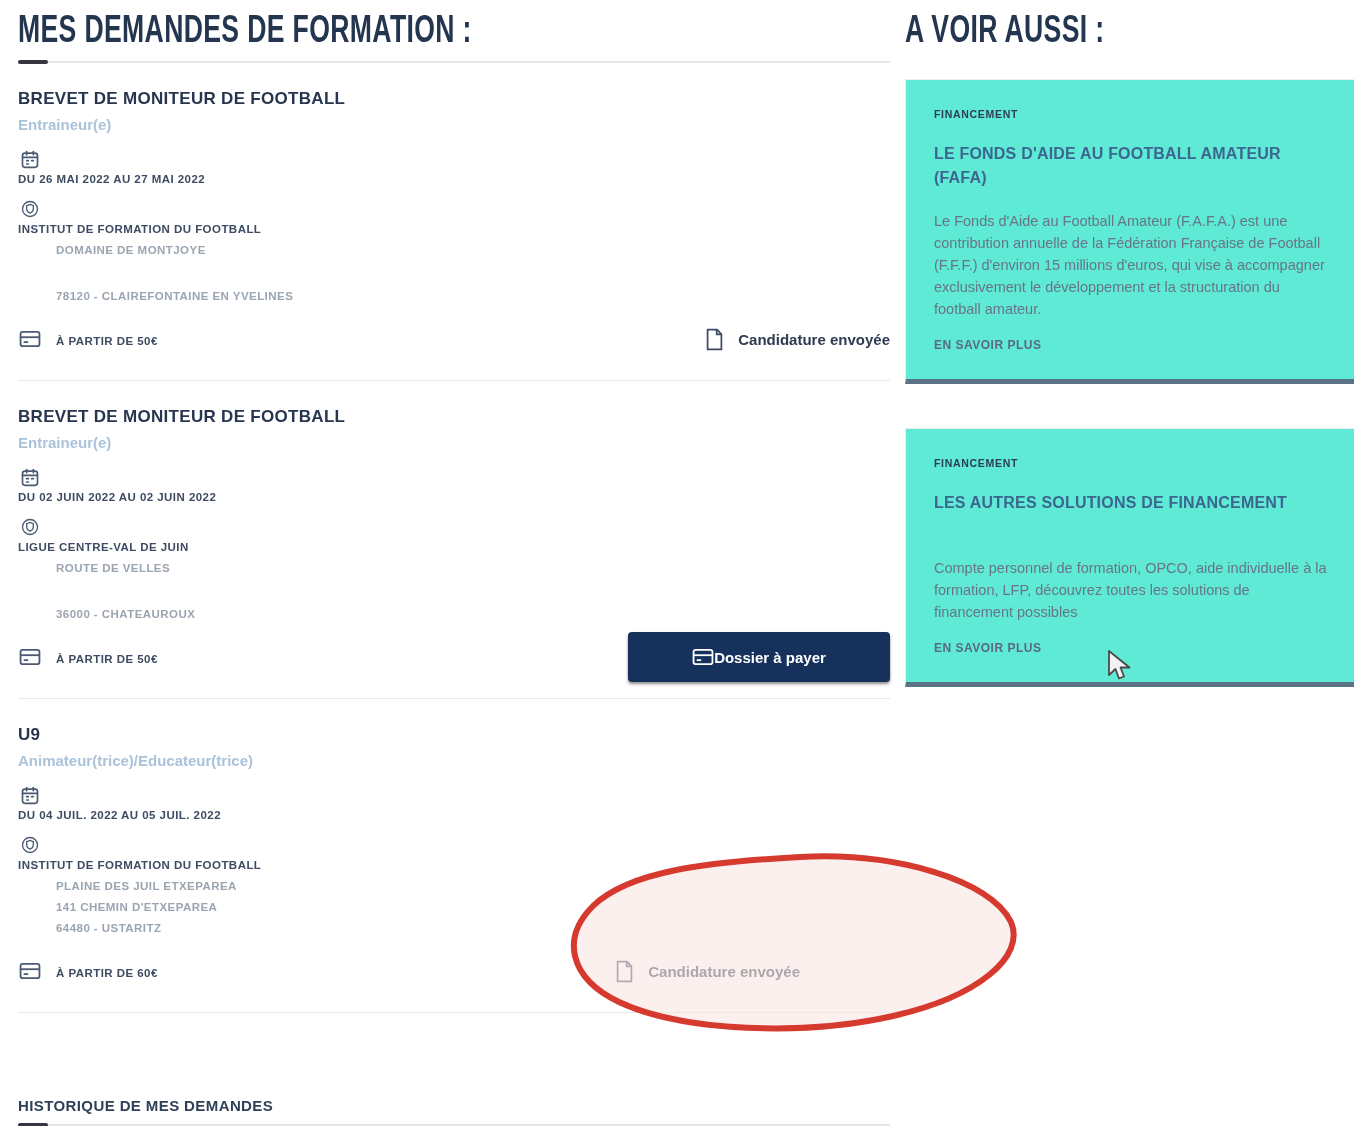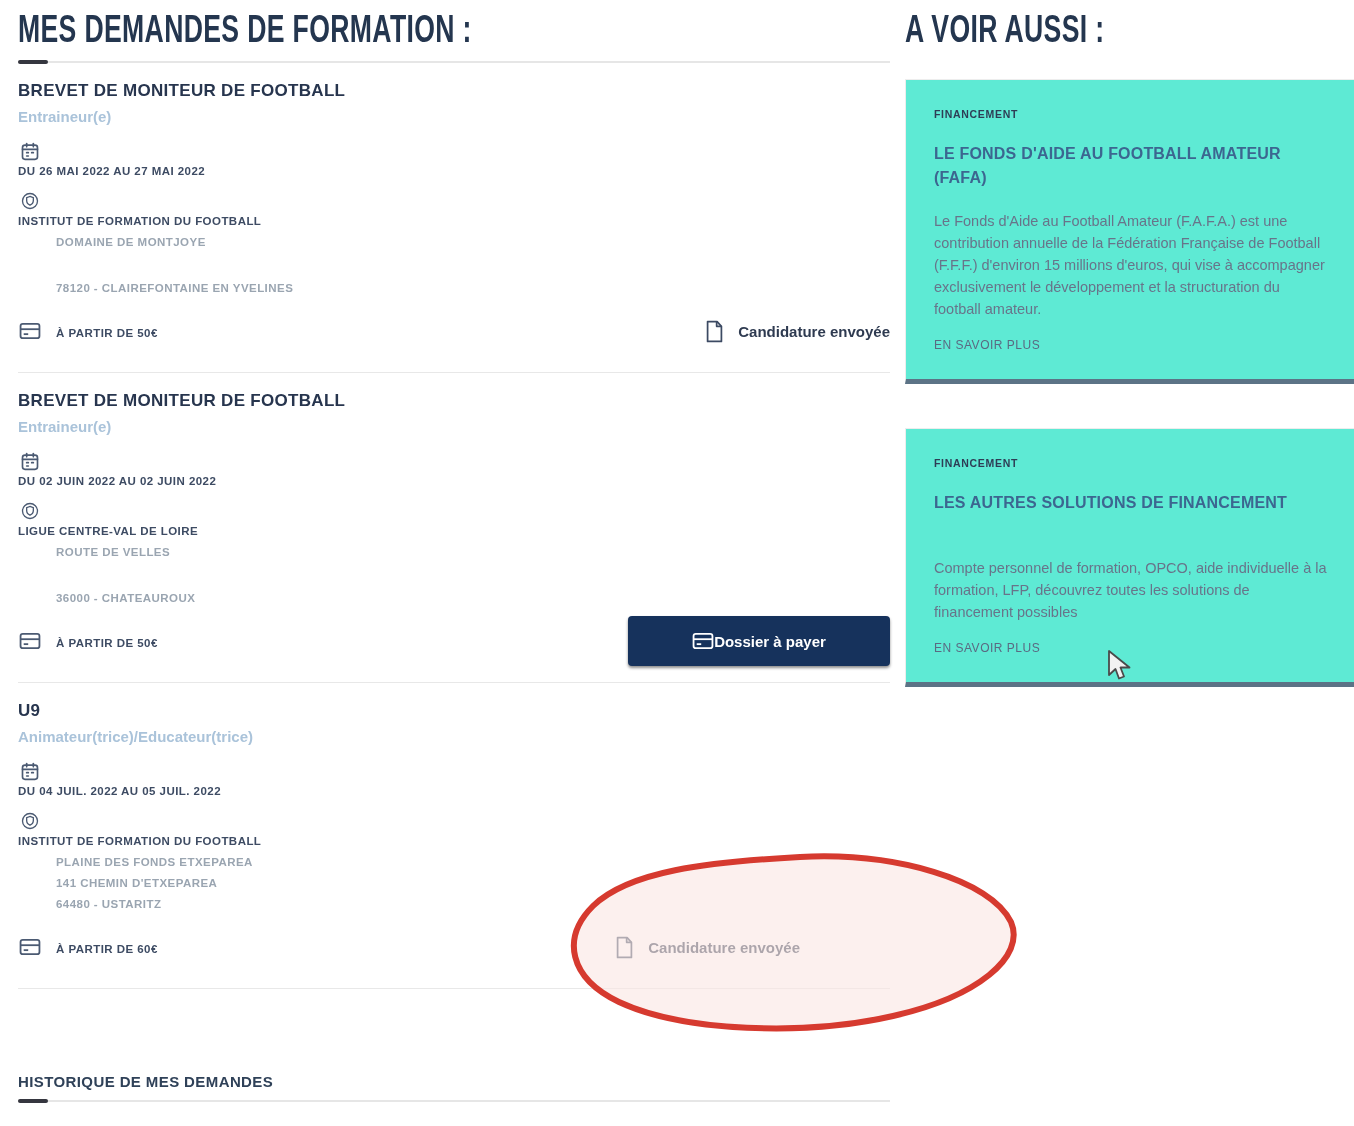--- a/index.html
+++ b/index.html
@@ -9,21 +9,21 @@
   .sidebar  { position:absolute; left:905px; top:8px; width:451px; }
 
   
   .big-title { font-size:38px; font-weight:800; color:#24364f; white-space:nowrap; }
   .big-title .condense { display:inline-block; transform:scaleX(0.70); transform-origin:0 50%; letter-spacing:0.5px; }
 
   .sub-head { margin-top:24px; font-size:15px; font-weight:700; color:#2f4158; letter-spacing:.4px; }
   .divider { margin-top:10px; height:2px; background:#e6e6e6; position:relative; }
   .divider::before { content:""; position:absolute; left:0; top:-1px; width:30px; height:4px; background:#35363f; border-radius:2px; }
 
-  .course { padding-top:18px; }
+  .course { padding-top:26px; }
   .course-title { font-size:17px; font-weight:800; color:#27354e; letter-spacing:.3px; }
   .course-subtitle { margin-top:7px; font-size:15px; font-weight:700; color:#aac3da; }
   .details { margin-top:16px; }
   .drow { display:flex; align-items:flex-start; margin-top:14px;flex-direction:column; }
   .dicon { width:24px; margin-right:14px; color:#4b5a72; flex:none; display:flex; justify-content:center; }
   .dtext { font-size:11.5px; font-weight:700; color:#3d4b63; letter-spacing:.45px; padding-top:4px; }
   .addr { margin-left:38px; margin-top:9px; font-size:11.5px; font-weight:600; color:#9aa5b1; letter-spacing:.45px; }
   .addr.spaced { margin-top:34px; }
   .price-row { display:flex; align-items:center; justify-content:space-between; margin-top:12px; min-height:50px; }
   .price-left { display:flex; align-items:center; }
@@ -35,21 +35,21 @@
   .history { margin-top:84px; }
   .empty-msg { margin-top:28px; font-size:15px; color:#8a94a1;text-align:center; }
 
   
   .aside-card { margin-top:28px; background:#5eead4; border:1px solid #ededed; border-bottom:5px solid #5c7386; padding:28px 28px 26px; }
   .aside-card.second { margin-top:44px; }
   .cat { font-size:10.5px; font-weight:700; color:#2e3d55; letter-spacing:.7px; }
   .aside-heading { margin-top:22px; font-size:16px; font-weight:800; color:#3c6690; line-height:1.5; letter-spacing:.2px; }
   .aside-body { margin-top:20px; font-size:14.5px; color:#68748a; line-height:1.52; }
   .aside-body.pushed { margin-top:42px; }
-  .aside-link { display:inline-block; margin-top:18px; font-size:12px; font-weight:400; color:#5a6a82; letter-spacing:.5px; cursor:pointer; }
+  .aside-link { display:inline-block; margin-top:18px; font-size:12px; font-weight:700; color:#5a6a82; letter-spacing:.5px; cursor:pointer; }
 
   .annotation-svg { position:absolute; left:565px; top:850px; pointer-events:none; }
   .cursor-svg { position:absolute; left:1106px; top:650px; pointer-events:none; }
 </style>
 </head>
 <body>
 
 <div class="main-col">
   <h1 class="big-title"><span class="condense">MES DEMANDES DE FORMATION :</span></h1>
 
@@ -127,21 +127,21 @@
         </span>
         <span class="dtext">DU 02 JUIN 2022 AU 02 JUIN 2022</span>
       </div>
       <div class="drow">
         <span class="dicon">
           <svg width="20" height="20" viewBox="0 0 24 24" fill="none" stroke="currentColor" stroke-width="1.6">
               <circle cx="12" cy="12" r="9"></circle>
               <path d="M12 6.5l4 1.6v3.4c0 2.8-1.7 4.6-4 5.5-2.3-.9-4-2.7-4-5.5V8.1z"></path>
             </svg>
         </span>
-        <span class="dtext">LIGUE CENTRE-VAL DE LOIRE</span>
+        <span class="dtext">LIGUE CENTRE-VAL DE JUIN</span>
       </div>
       <div class="addr">ROUTE DE VELLES</div>
       <div class="addr spaced">36000 - CHATEAUROUX</div>
       <div class="price-row">
         <div class="price-left">
           <span class="dicon">
             <svg width="22" height="18" viewBox="0 0 24 20" fill="none" stroke="currentColor" stroke-width="2">
                 <rect x="1.5" y="2" width="21" height="16" rx="2.5"></rect>
                 <line x1="1.5" y1="8" x2="22.5" y2="8"></line>
                 <line x1="5" y1="13.5" x2="10" y2="13.5"></line>
@@ -184,21 +184,21 @@
       </div>
       <div class="drow">
         <span class="dicon">
           <svg width="20" height="20" viewBox="0 0 24 24" fill="none" stroke="currentColor" stroke-width="1.6">
               <circle cx="12" cy="12" r="9"></circle>
               <path d="M12 6.5l4 1.6v3.4c0 2.8-1.7 4.6-4 5.5-2.3-.9-4-2.7-4-5.5V8.1z"></path>
             </svg>
         </span>
         <span class="dtext">INSTITUT DE FORMATION DU FOOTBALL</span>
       </div>
-      <div class="addr">PLAINE DES FONDS ETXEPAREA</div>
+      <div class="addr">PLAINE DES JUIL ETXEPAREA</div>
       <div class="addr">141 CHEMIN D'ETXEPAREA</div>
       <div class="addr">64480 - USTARITZ</div>
       <div class="price-row">
         <div class="price-left">
           <span class="dicon">
             <svg width="22" height="18" viewBox="0 0 24 20" fill="none" stroke="currentColor" stroke-width="2">
                 <rect x="1.5" y="2" width="21" height="16" rx="2.5"></rect>
                 <line x1="1.5" y1="8" x2="22.5" y2="8"></line>
                 <line x1="5" y1="13.5" x2="10" y2="13.5"></line>
               </svg>

